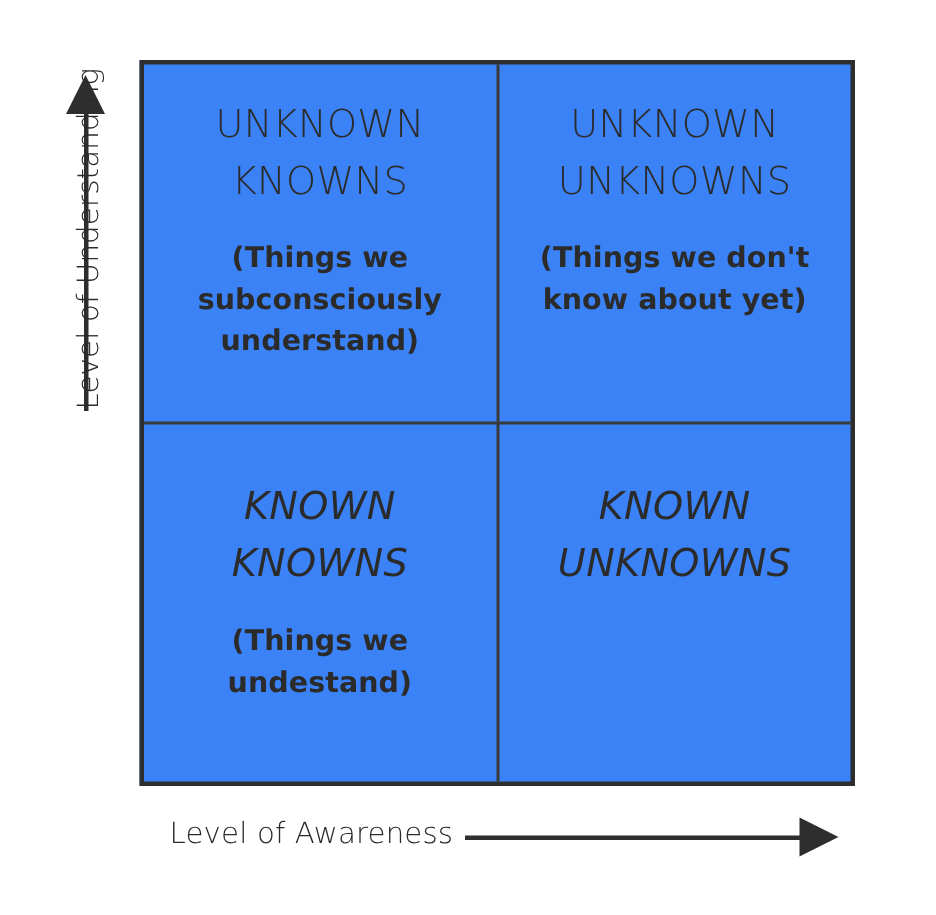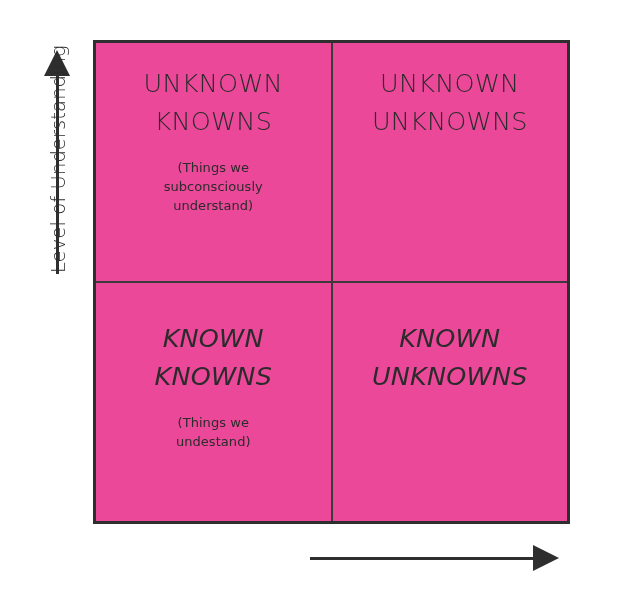--- a/index.html
+++ b/index.html
@@ -27,21 +27,21 @@
     position: absolute;
     left: 93px;
     top: 40px;
     width: 477px;
     height: 484px;
     box-sizing: border-box;
     border: 3px solid #2e2e2e;
     display: grid;
     grid-template-columns: 1fr 1fr;
     grid-template-rows: 1fr 1fr;
-    background: #ec4899;
+    background: #3b82f6;
   }
 
   .quadrant {
     position: relative;
     display: flex;
     flex-direction: column;
     align-items: center;
     justify-content: flex-start;
     box-sizing: border-box;
     padding: 0 10px;
@@ -57,22 +57,22 @@
   .q-title {
     font-size: 25.5px;
     font-weight: 300;
     line-height: 1.48;
     letter-spacing: 0.2px;
     white-space: pre-line;
     color: #2b2b2b;
   }
 
   .q-desc {
-    font-size: 13px;
-    font-weight: 400;
+    font-size: 19px;
+    font-weight: 700;
     line-height: 1.44;
     letter-spacing: 0.05px;
     white-space: pre-line;
     color: #2b2b2b;
   }
 
   
   .q-tl .q-title, .q-tr .q-title { margin-top: 22px; }
   .q-tl .q-desc  { margin-top: 19px; }
   .q-tr .q-desc  { margin-top: 19px; }
@@ -180,34 +180,37 @@
       <div class="q-title">UNKNOWN
 KNOWNS</div>
       <div class="q-desc">(Things we
 subconsciously
 understand)</div>
     </div>
 
     <div class="quadrant q-tr">
       <div class="q-title">UNKNOWN
 UNKNOWNS</div>
+      <div class="q-desc">(Things we don't
+know about yet)</div>
     </div>
 
     <div class="quadrant q-bl">
       <div class="q-title">KNOWN
 KNOWNS</div>
       <div class="q-desc">(Things we
 undestand)</div>
     </div>
 
     <div class="quadrant q-br">
       <div class="q-title">KNOWN
 UNKNOWNS</div>
     </div>
 
   </div>
 
   <div class="x-axis">
+    <div class="x-label">Level of Awareness</div>
     <div class="x-shaft"></div>
     <div class="x-arrowhead"></div>
   </div>
 
 </div>
 
 </body></html>

